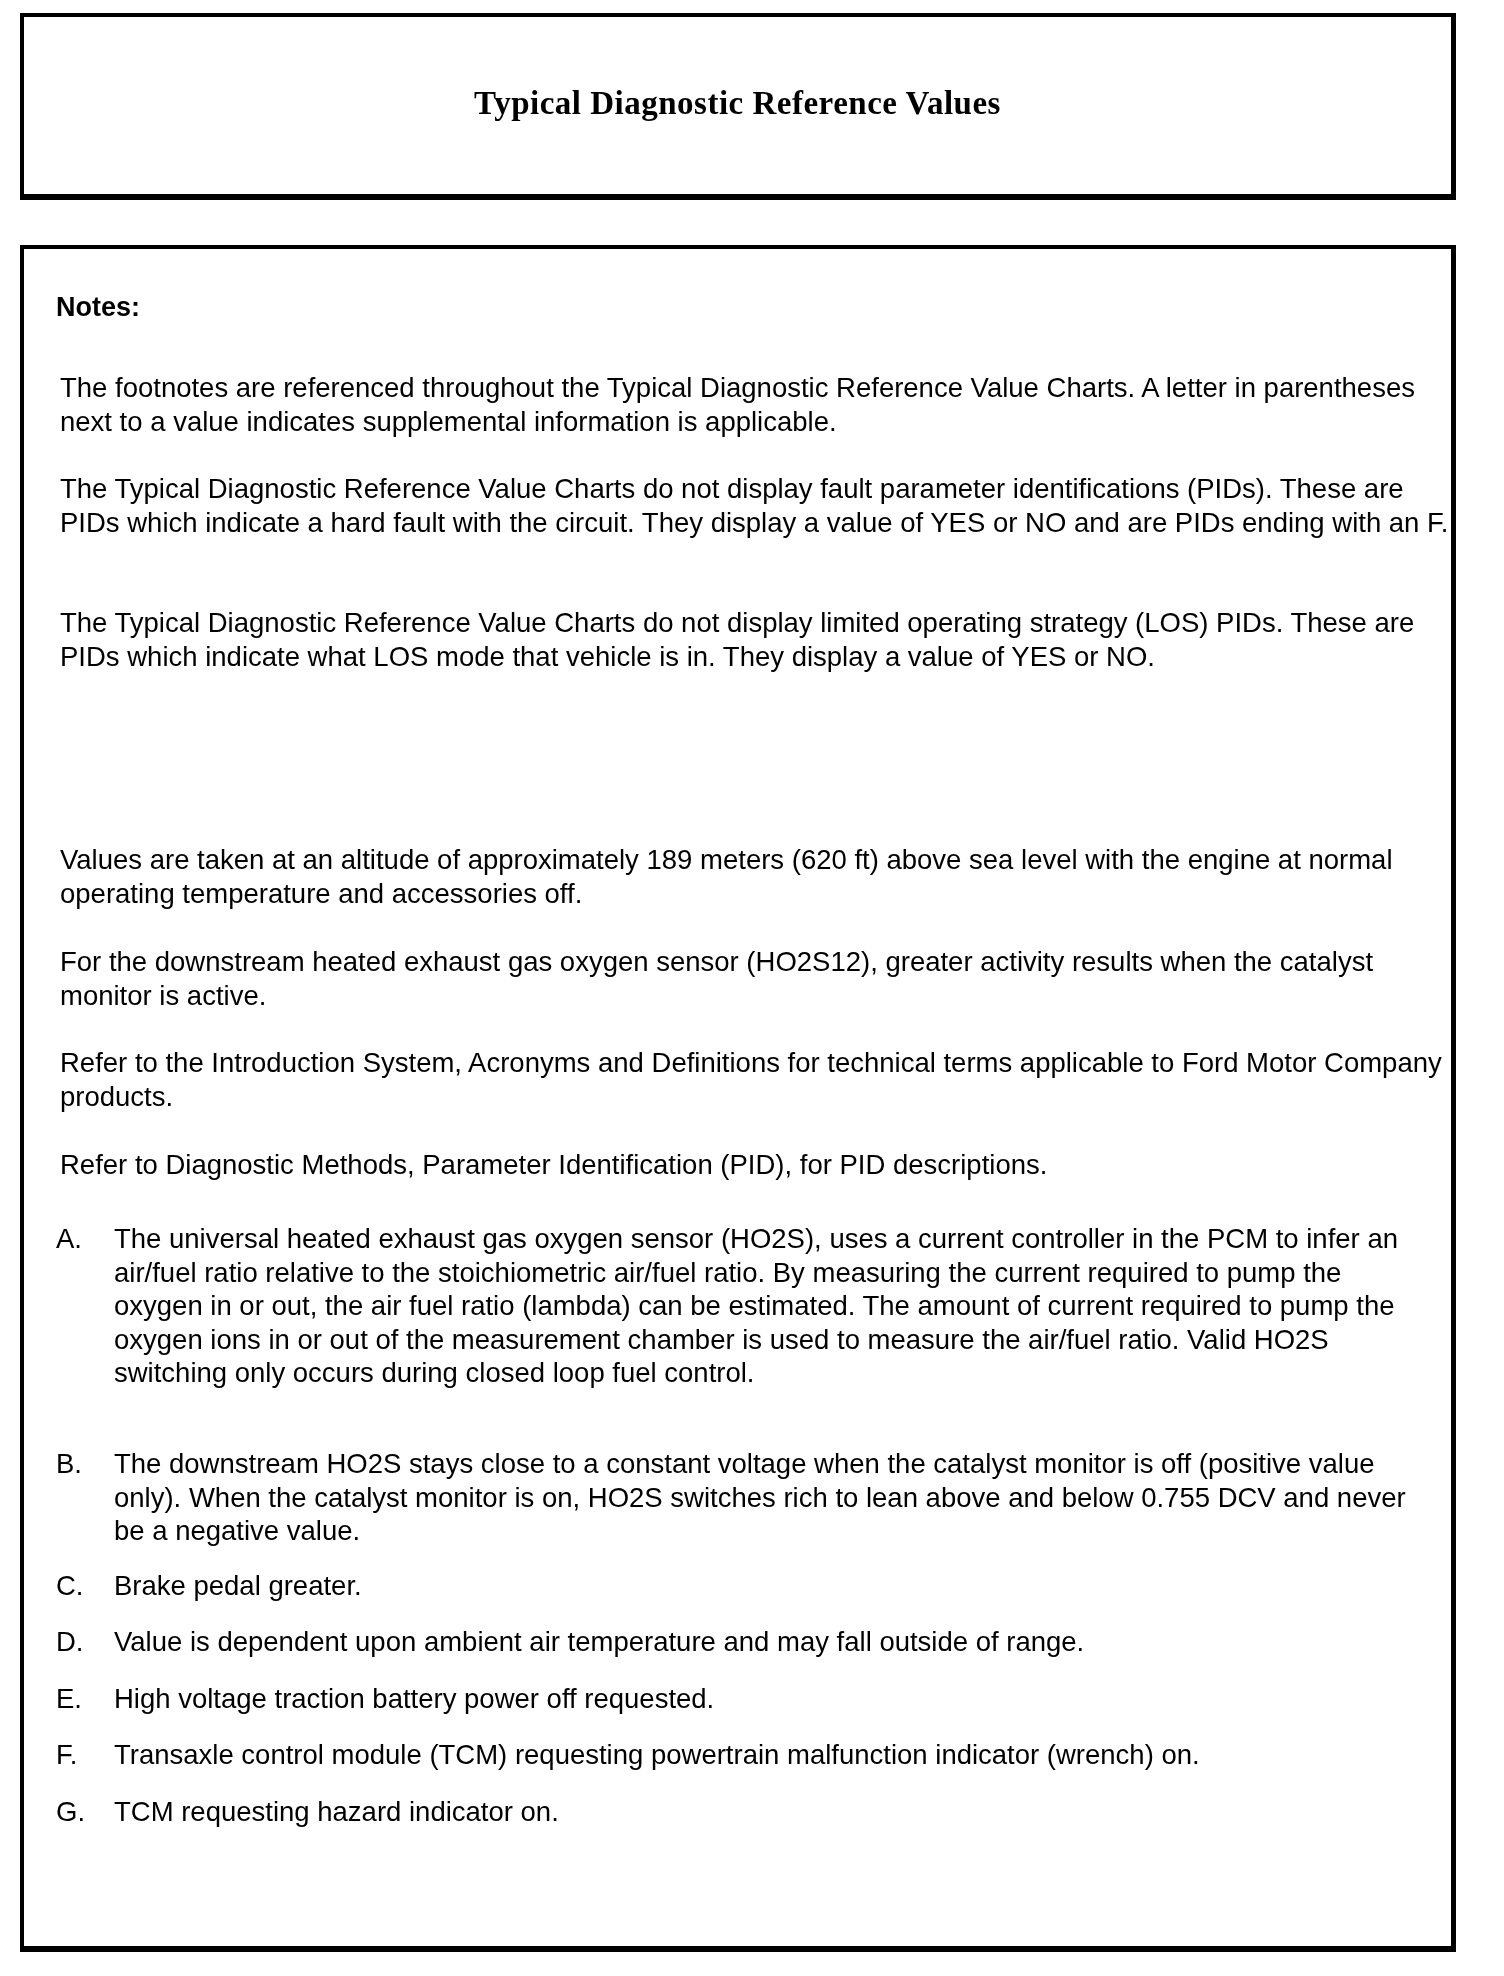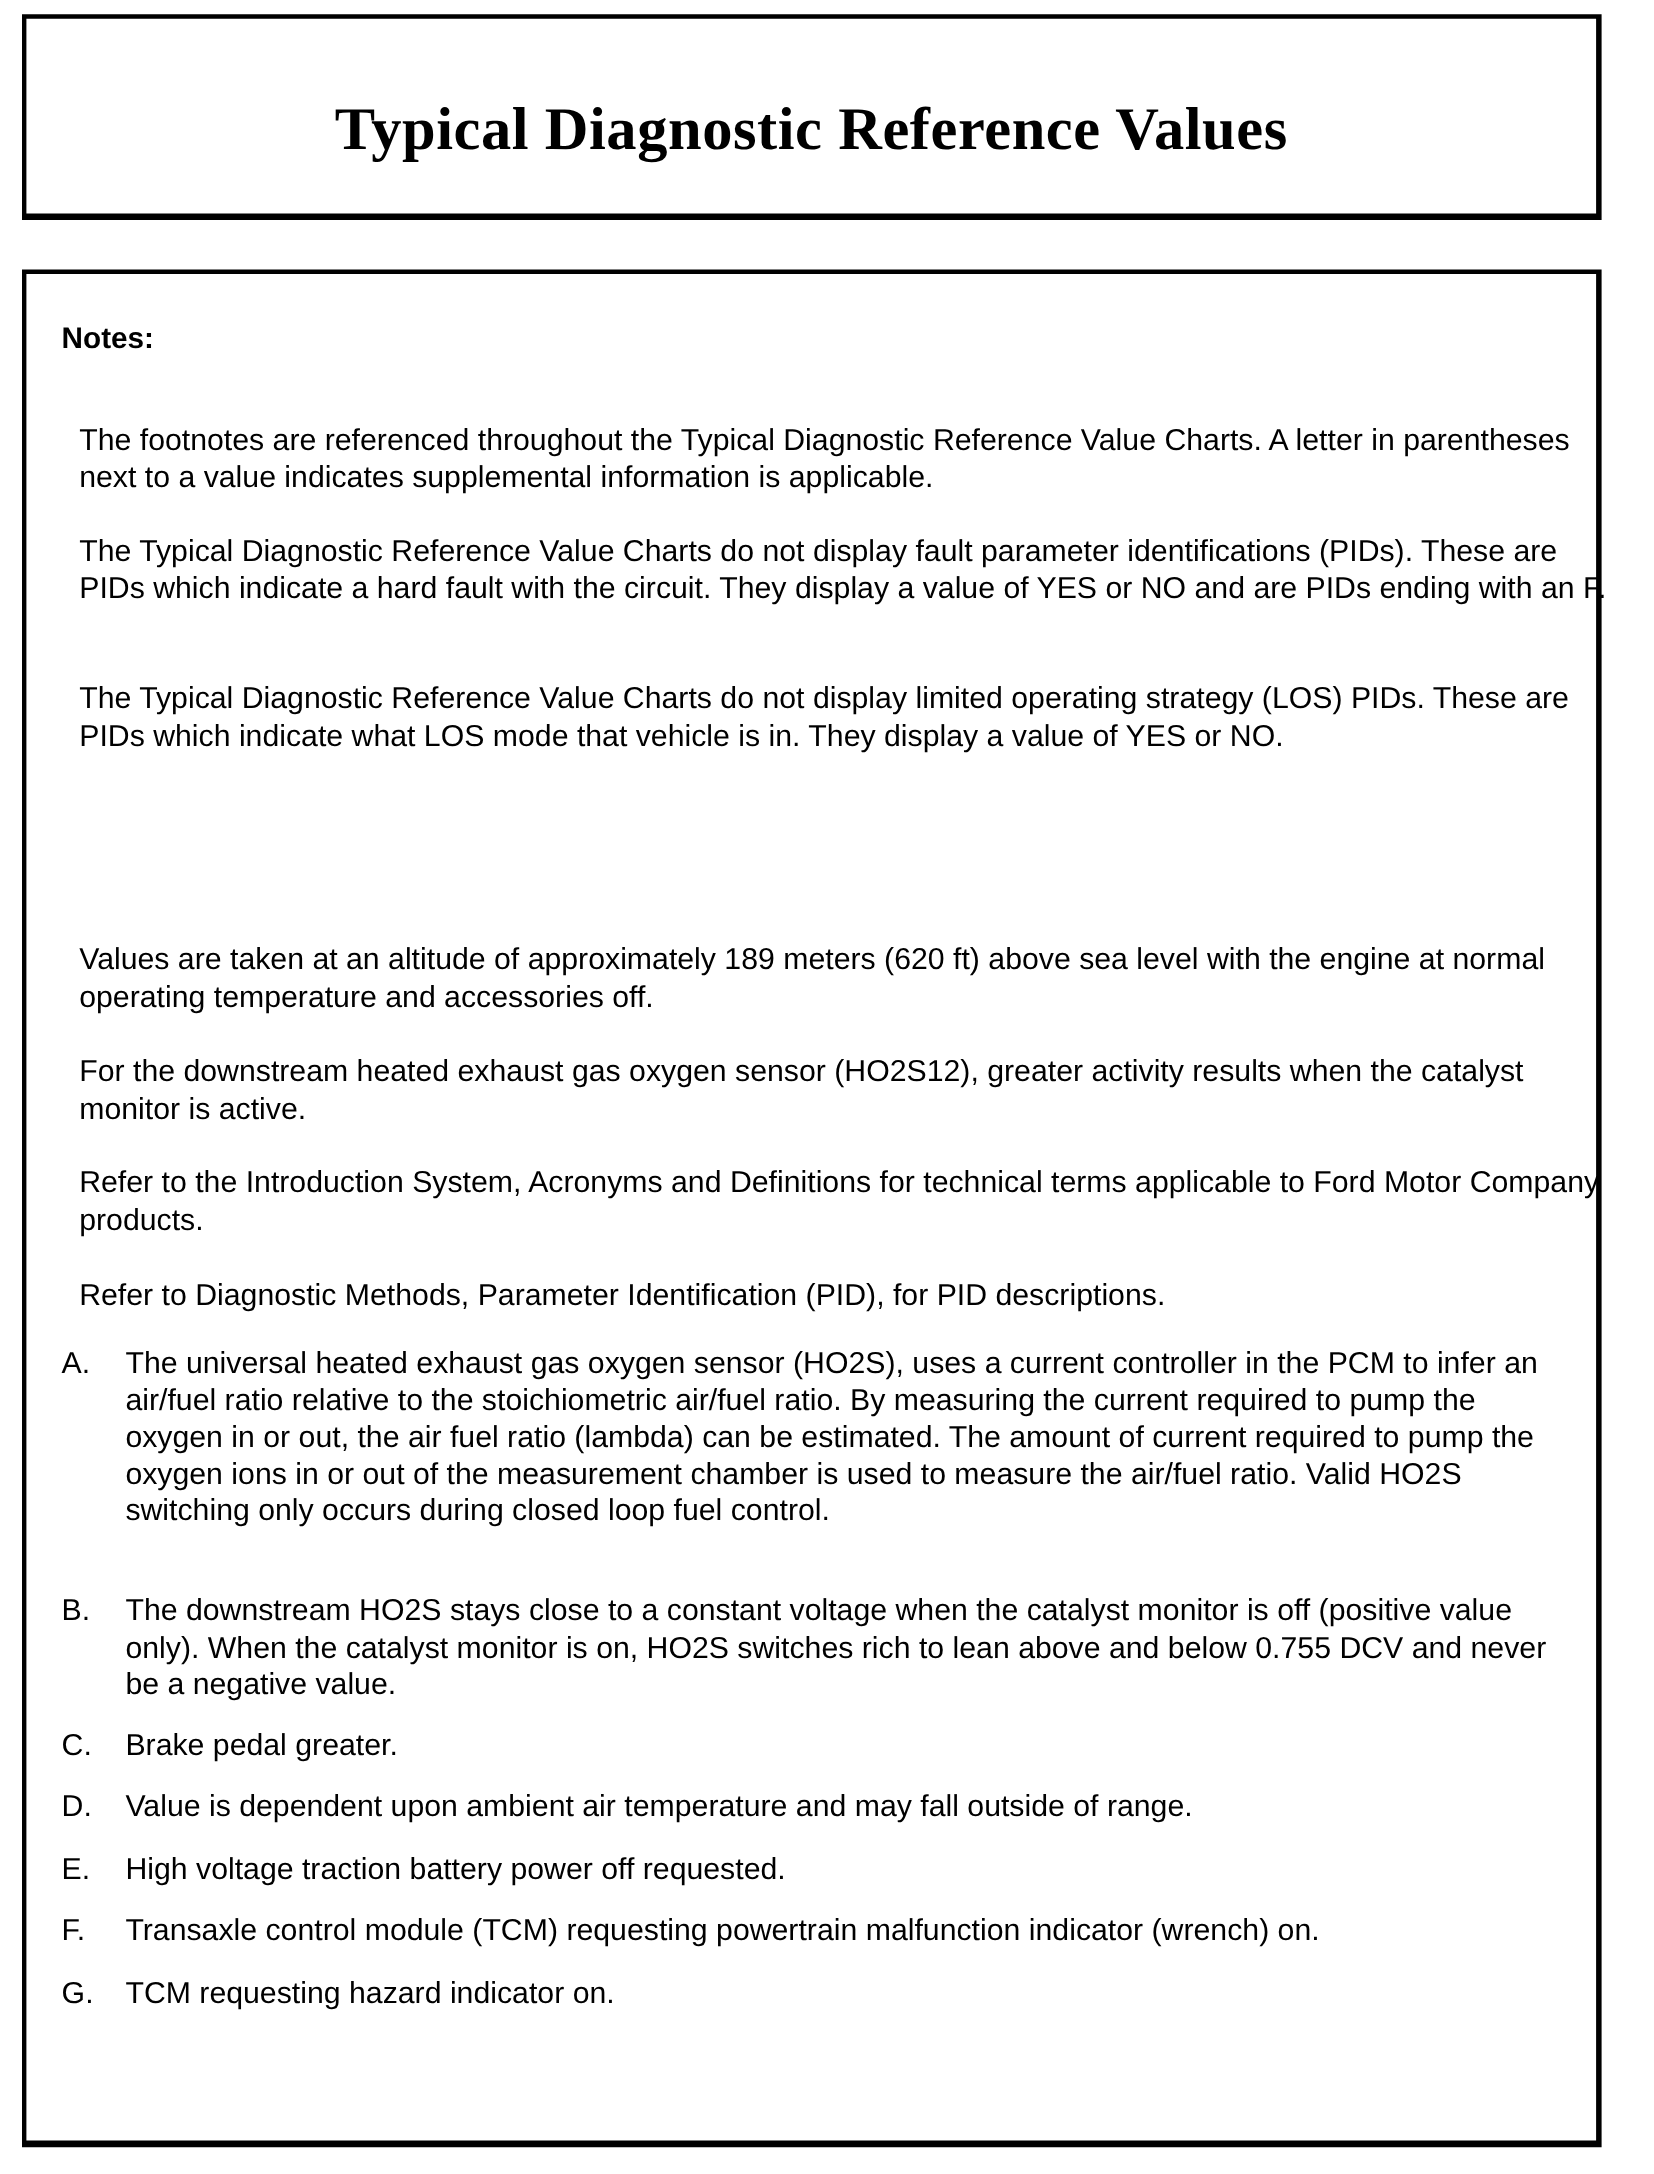--- a/index.html
+++ b/index.html
@@ -1,25 +1,25 @@
 <!DOCTYPE html>
 <html><head>
 <meta charset="utf-8">
 <style>
   html, body { margin: 0; padding: 0; background: #ffffff; }
   body { width: 1504px; height: 1976px; position: relative; overflow: hidden; color: #000; }
   .box { position: absolute; left: 20px; width: 1427px; border: 4px solid #000; border-right-width: 5px; border-bottom-width: 6px; background: #fff; box-sizing: content-box; }
   .title-box { top: 13px; height: 177px; }
   .title { position: absolute; left: 0; right: 0; top: 68px; text-align: center;
-           font-family: "Liberation Serif", "DejaVu Serif", serif; font-weight: bold; font-size: 55px;
+           font-family: "Liberation Serif", "DejaVu Serif", serif; font-weight: bold; font-size: 33px;
            letter-spacing: 0.5px; margin: 0; }
   .notes-box { top: 245px; height: 1697px; }
   .body-text { font-family: "Liberation Sans", "DejaVu Sans", sans-serif; font-size: 27.5px; line-height: 33.5px; }
   .heading { position: absolute; left: 32px; top: 42px; margin: 0; font-weight: bold; font-family: "Liberation Sans", sans-serif; font-size: 27px; }
-  .para { position: absolute; left: 32px; width: 1395px; margin: 16px; }
+  .para { position: absolute; left: 32px; width: 1395px; margin: 4px; }
   .fn { position: absolute; left: 32px; width: 1395px; margin: 0; display: flex; }
   .fn-letter { width: 58px; flex: 0 0 58px; }
   .fn-text { flex: 1; padding-right: 18px; }
 </style>
 </head>
 <body>
 
 <div class="box title-box">
   <h1 class="title">Typical Diagnostic Reference Values</h1>
 </div>

